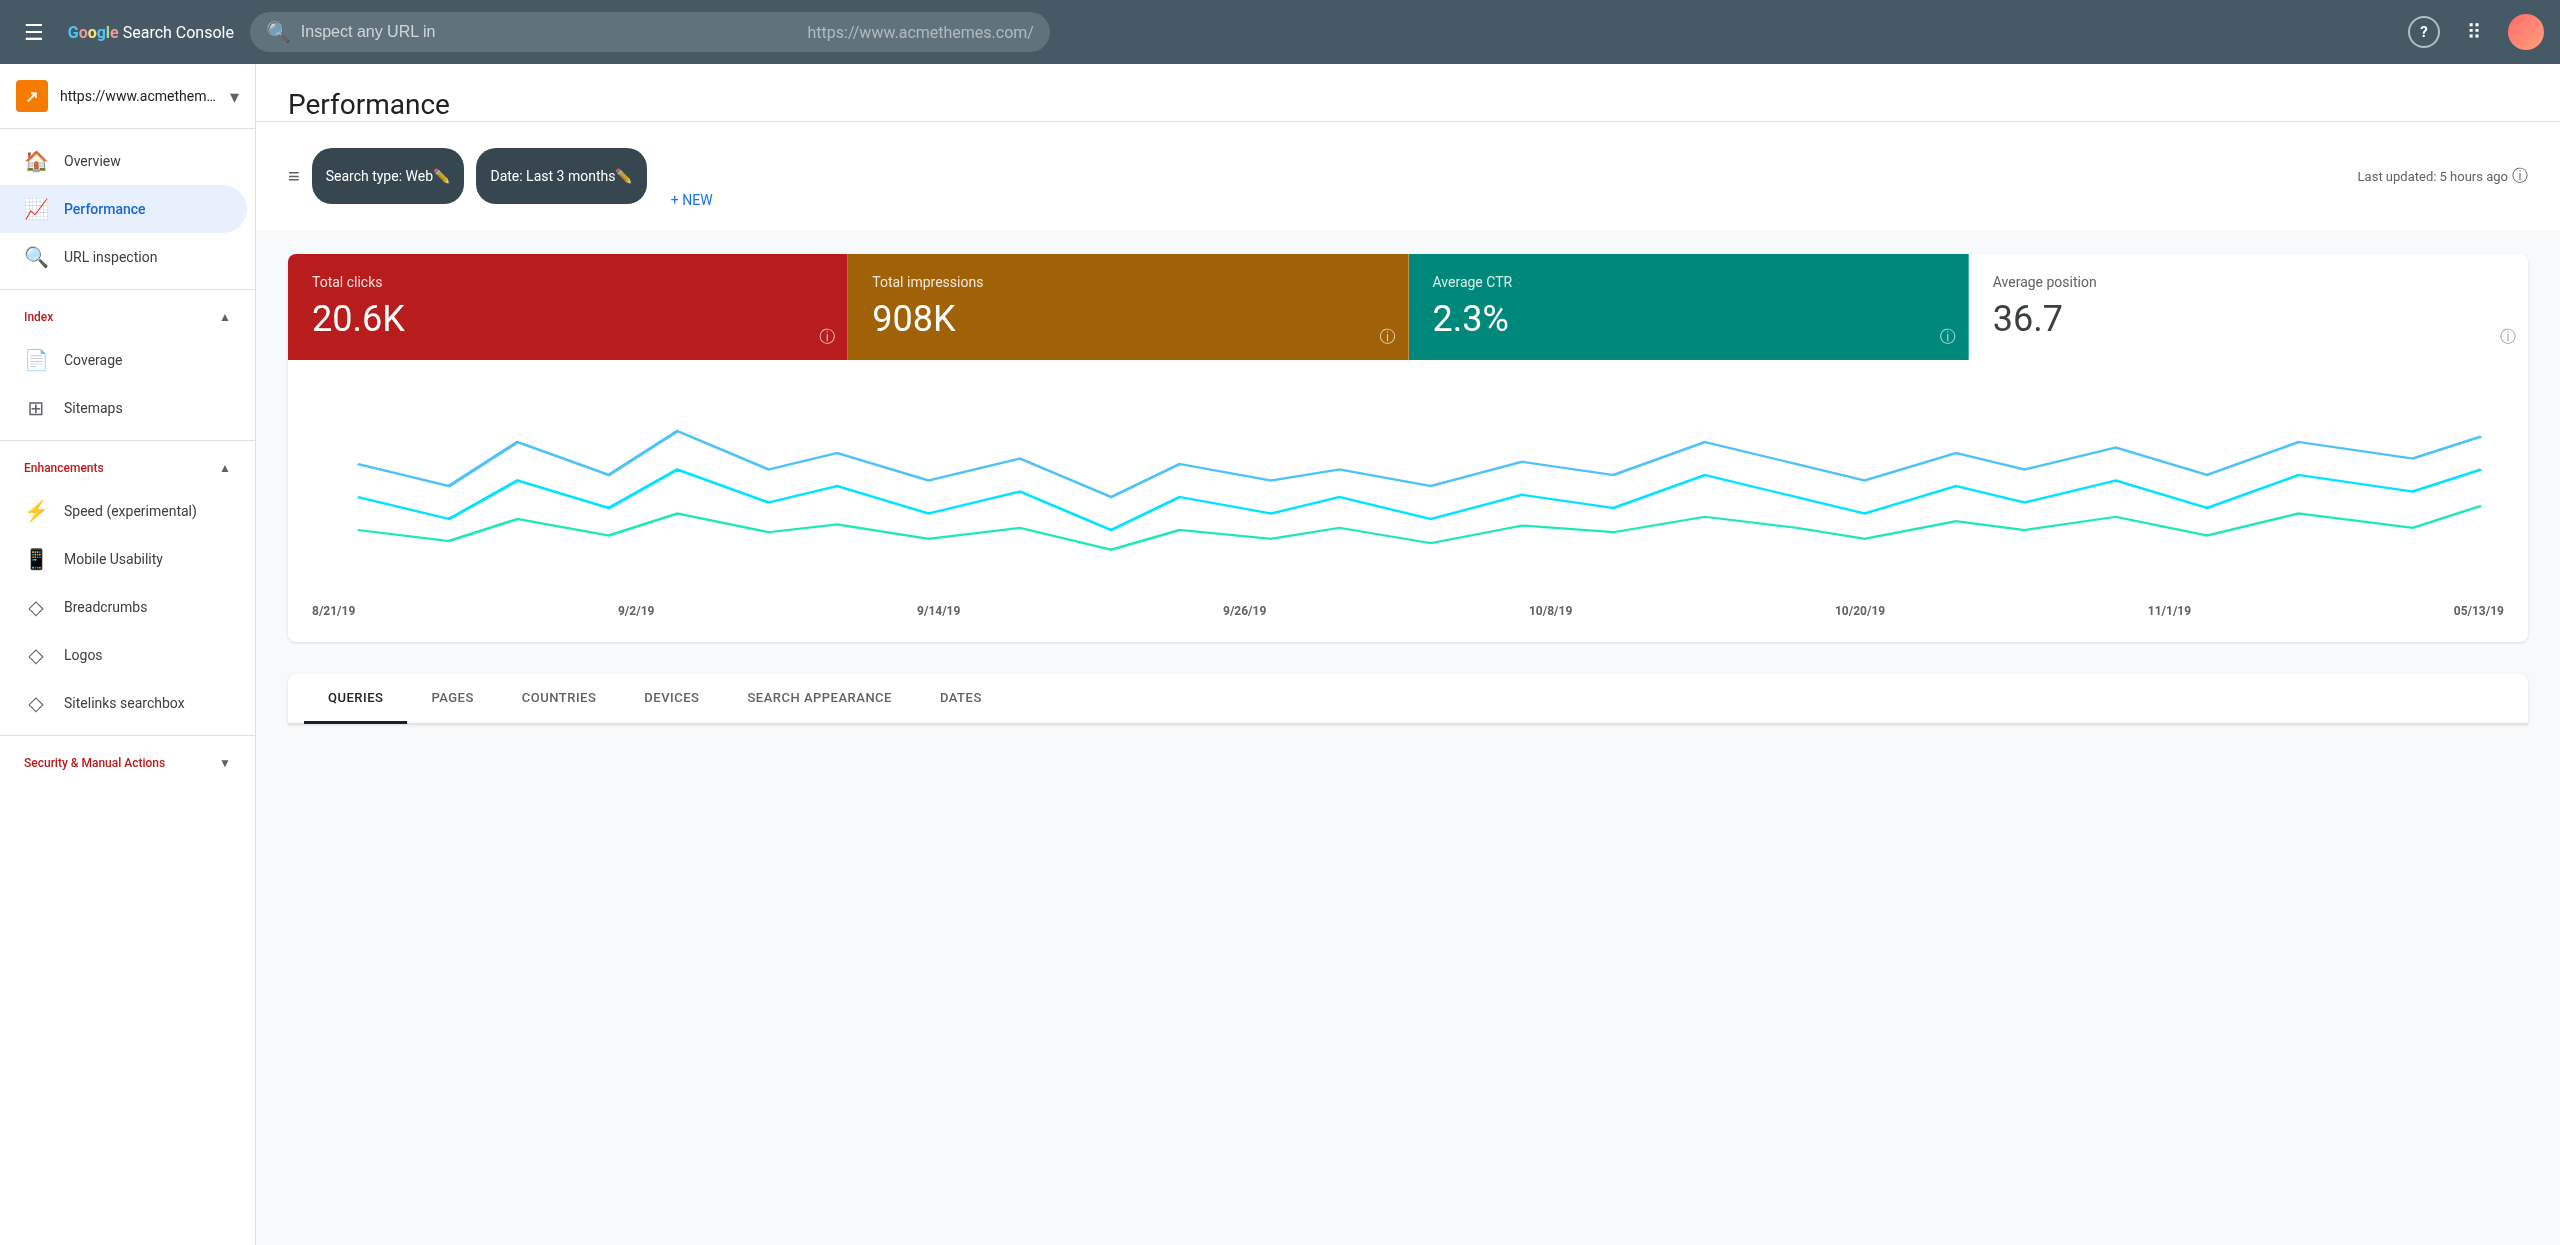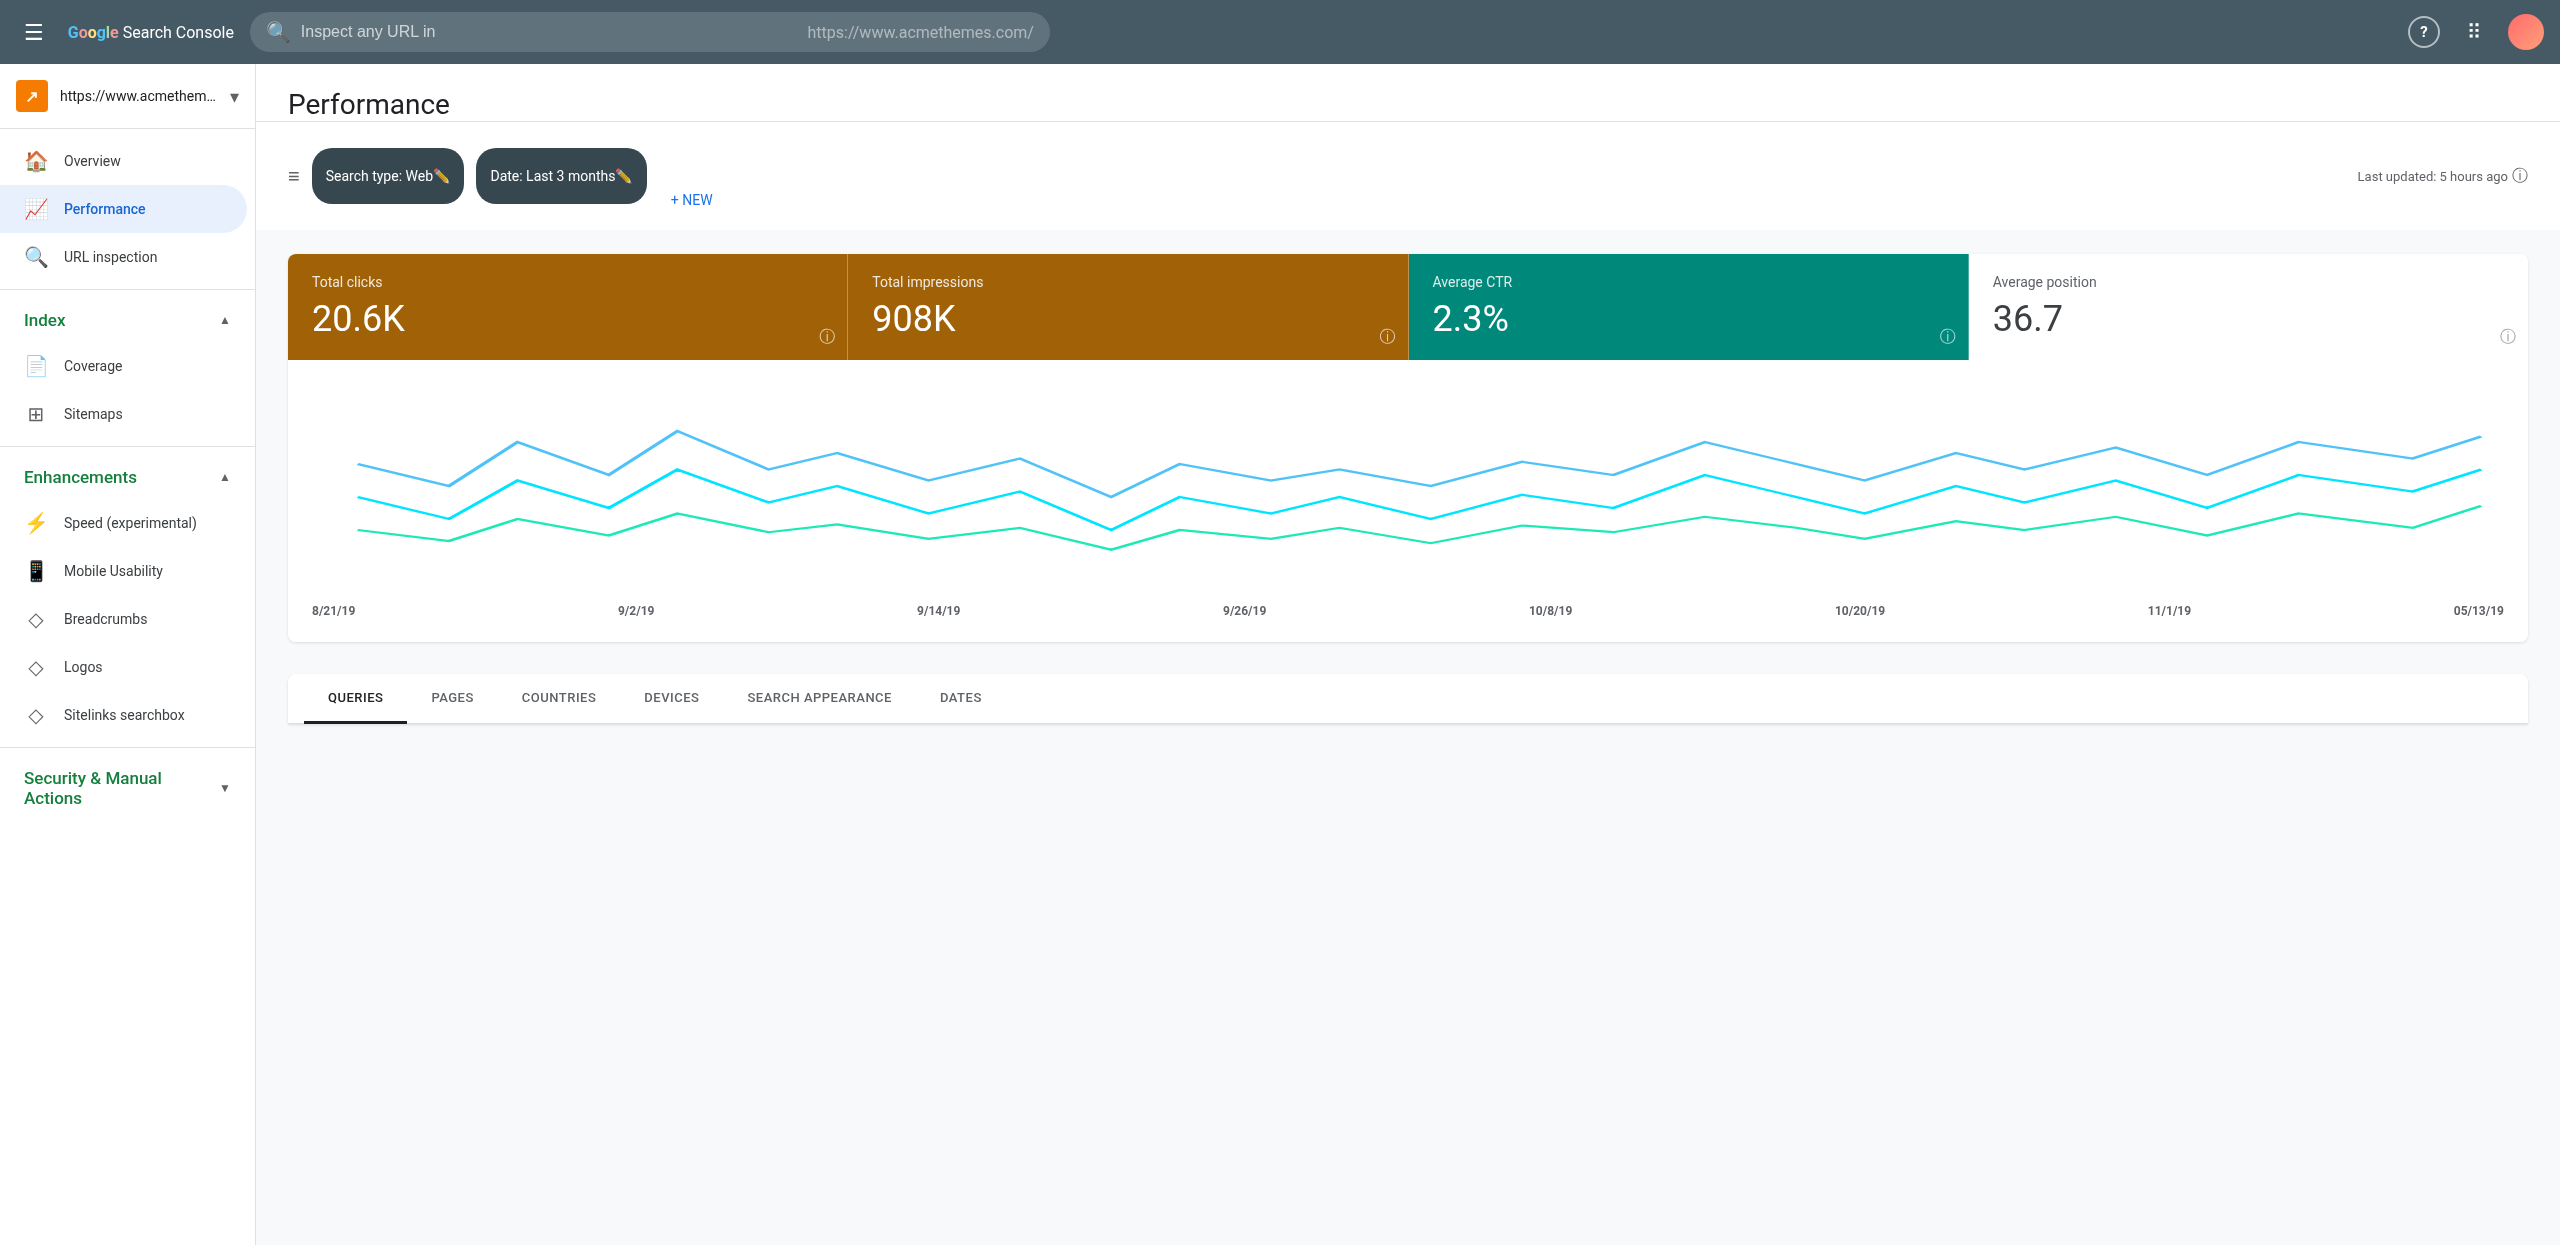--- a/index.html
+++ b/index.html
@@ -161,21 +161,21 @@
       display: flex;
       align-items: center;
       justify-content: space-between;
       padding: 12px 24px;
       font-size: 12px;
       font-weight: 500;
       color: #5f6368;
       text-transform: none;
       cursor: pointer;
     }
-    .nav-section-label { font-size: 17px; color: #15803d; font-weight: 500; }
+    .nav-section-label { font-size: 12px; color: #b91c1c; font-weight: 500; }
 
     .sidebar-divider {
       height: 1px;
       background: #e0e0e0;
       margin: 8px 0;
     }
 
     
     .main {
       flex: 1;
@@ -262,21 +262,21 @@
     }
     .metric-card {
       flex: 1;
       padding: 20px 24px;
       cursor: pointer;
       position: relative;
     }
     .metric-card:not(:last-child) {
       border-right: 1px solid rgba(255,255,255,0.3);
     }
-    .metric-card.clicks { background: #a16207; }
+    .metric-card.clicks { background: #b91c1c; }
     .metric-card.impressions { background: #a16207; }
     .metric-card.ctr { background: #00897b; }
     .metric-card.position { background: white; border-right: 1px solid #e0e0e0; }
     .metric-card.position:last-child { border-right: none; }
 
     .metric-label {
       font-size: 14px;
       color: rgba(255,255,255,0.85);
       margin-bottom: 8px;
     }

